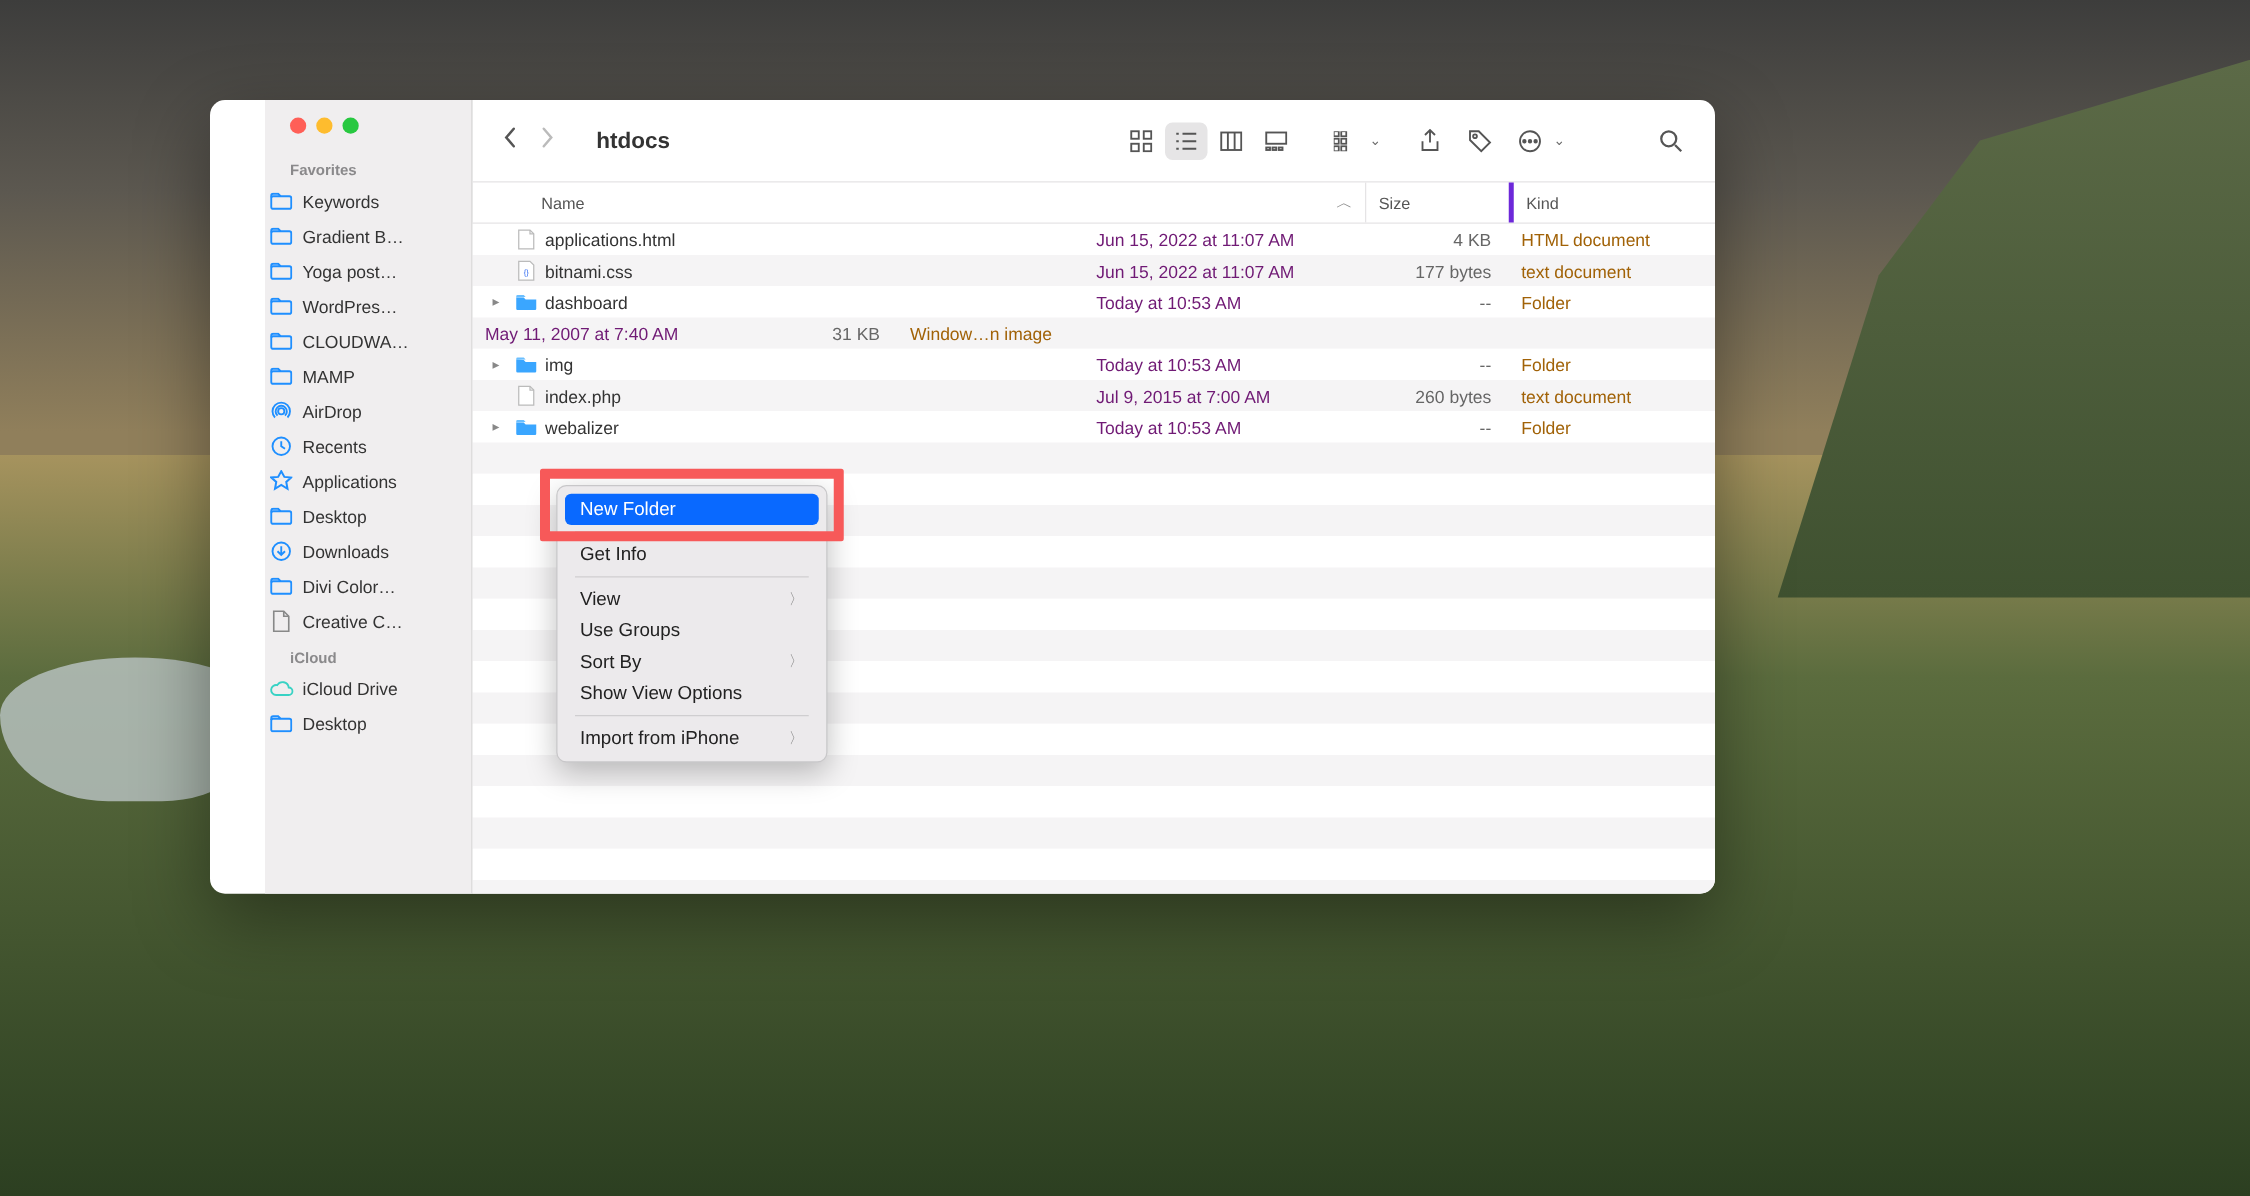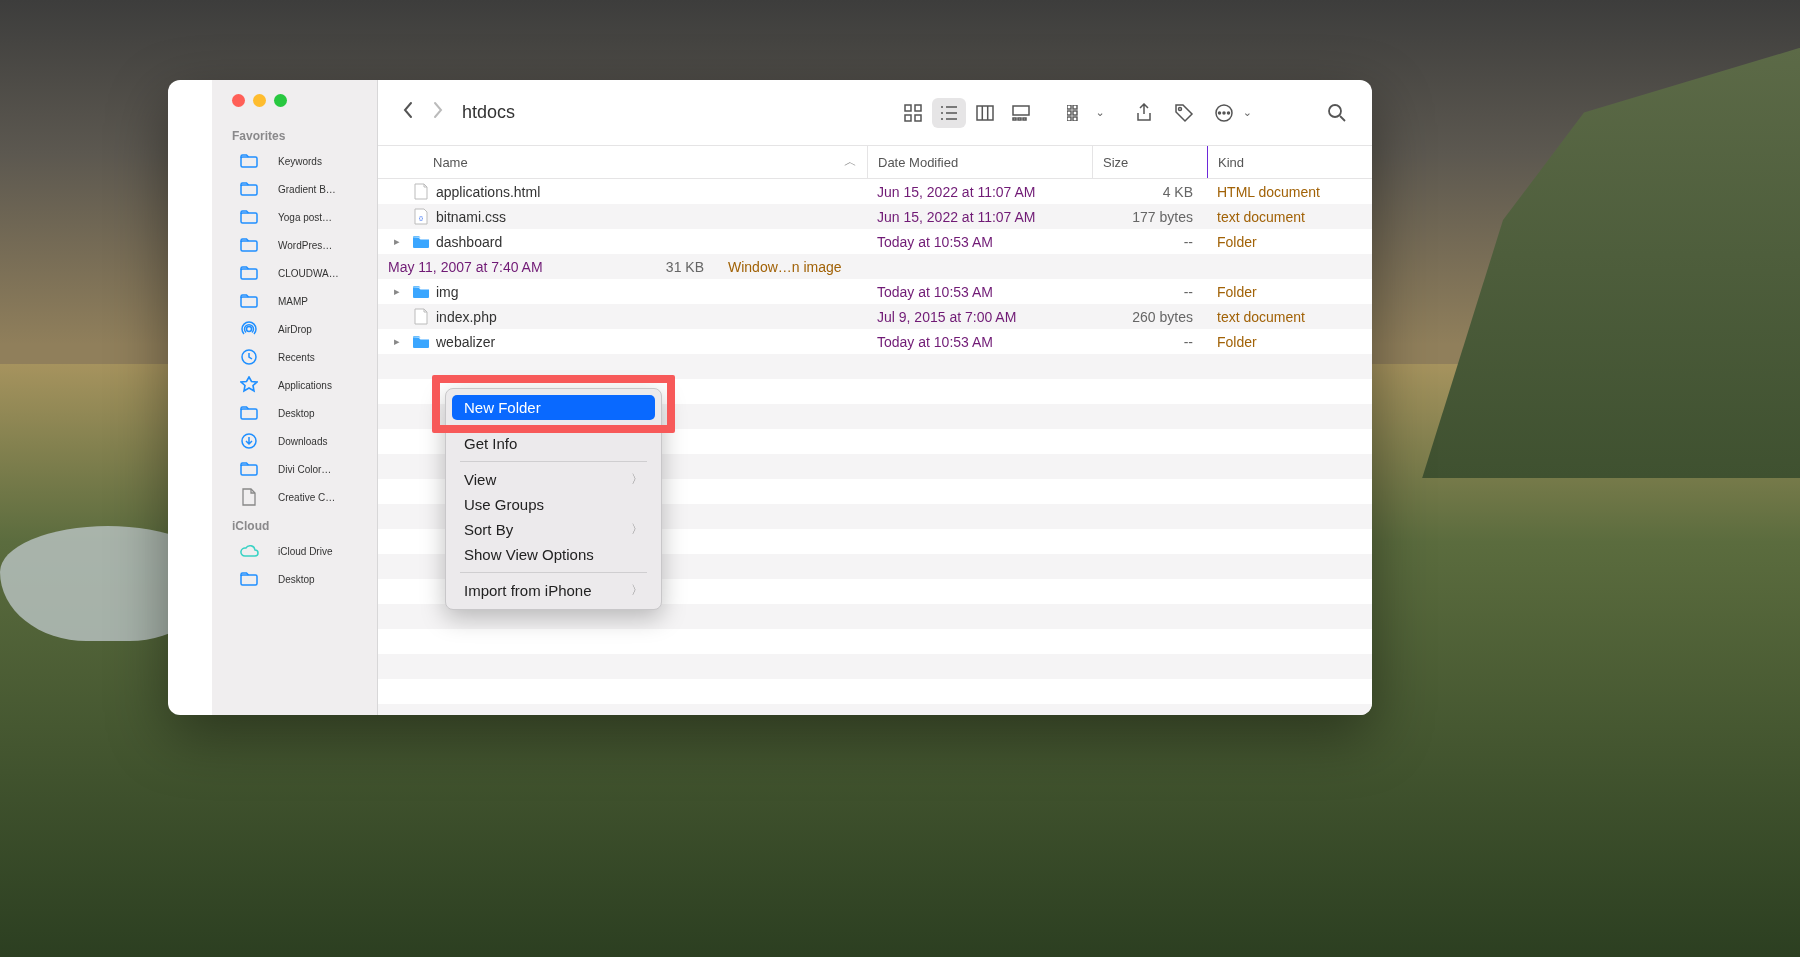--- a/index.html
+++ b/index.html
@@ -37,38 +37,38 @@
     border-right: 1px solid #d8d7d8;
     padding-top: 14px;
     overflow: hidden;
     flex-shrink: 0;
     margin-left: 44px;
   }
   .traffic { display:flex; gap:8px; padding-left:20px; padding-bottom:14px;}
   .tl { width:13px; height:13px; border-radius:50%; }
   .tl.red{background:#ff5f57;} .tl.yel{background:#febc2e;} .tl.grn{background:#28c840;}
   .side-heading { font-size:12px; color:#8a898b; font-weight:600; padding:8px 20px 4px; }
-  .side-item { display:flex; align-items:center; gap:20px; padding:5px 28px; font-size:10px; color:#333; white-space:nowrap; overflow:hidden; text-overflow:ellipsis;}
+  .side-item { display:flex; align-items:center; gap:8px; padding:5px 4px; font-size:14px; color:#333; white-space:nowrap; overflow:hidden; text-overflow:ellipsis;}
   .side-item svg { flex-shrink:0; }
 
   .main { flex:1; display:flex; flex-direction:column; min-width:0;}
   .toolbar { height:65px; display:flex; align-items:center; padding:0 18px; gap:6px; }
   .nav-btn { width:24px; text-align:center; color:#888; font-size:18px;}
   .nav-btn.enabled{color:#444;}
-  .title { font-size:18px; font-weight:400; color:#333; margin-left:6px; flex:0 0 auto;}
+  .title { font-size:18px; font-weight:700; color:#333; margin-left:21px; flex:0 0 auto;}
   .spacer{flex:1;}
   .tb-group{display:flex;gap:2px;margin-right:16px;align-items:center;}
   .tb-btn{width:34px;height:30px;display:flex;align-items:center;justify-content:center;border-radius:6px;color:#555;}
   .tb-btn.active{background:#e6e5e6;}
   .col-head{display:flex;border-top:1px solid #e5e4e5;border-bottom:1px solid #e5e4e5;font-size:13px;color:#555;height:34px;align-items:center;}
   .col-name{flex:1;padding-left:55px;display:flex;align-items:center;gap:6px;}
   .col-name .sort{margin-left:auto;margin-right:10px;color:#888;}
   .col-date{width:225px;border-left:1px solid #e5e4e5;padding-left:10px;height:100%;display:flex;align-items:center;}
   .col-size{width:115px;border-left:1px solid #e5e4e5;padding-left:10px;height:100%;display:flex;align-items:center;}
-  .col-kind{width:165px;border-left:1px solid #6d28d9;padding-left:10px;height:100%;display:flex;align-items:center;}
+  .col-kind{width:165px;border-left:4px solid #6d28d9;padding-left:10px;height:100%;display:flex;align-items:center;}
   .file-list{flex:1;overflow:hidden;position:relative;}
   .row{display:flex;height:25px;align-items:center;font-size:14px;color:#333;}
   .row:nth-child(even){background:#f5f4f5;}
   .row:nth-child(odd){background:#fff;}
   .cell-name{flex:1;display:flex;align-items:center;gap:6px;padding-left:16px;}
   .discl{width:12px;color:#888;font-size:11px;visibility:hidden;}
   .row.folder .discl{visibility:visible;}
   .f-icon{width:18px;height:18px;display:flex;align-items:center;justify-content:center;flex-shrink:0;}
   .cell-date{width:225px;color:#701a75;padding-left:10px;}
   .cell-size{width:115px;text-align:right;color:#666;padding-right:14px;}
@@ -342,23 +342,20 @@
             <line x1="13" y1="13" x2="18" y2="18"></line>
           </svg>
       </div>
     </div>
 
     <div class="col-head">
       <div class="col-name">
         <span>Name</span>
         <span class="sort">︿</span>
       </div>
-      <div class="col-date">
-          <span>Date Modified</span>
-        </div>
       <div class="col-size">
           <span>Size</span>
         </div>
       <div class="col-kind">
           <span>Kind</span>
         </div>
     </div>
 
     <div class="file-list">
       <div id="rows">

